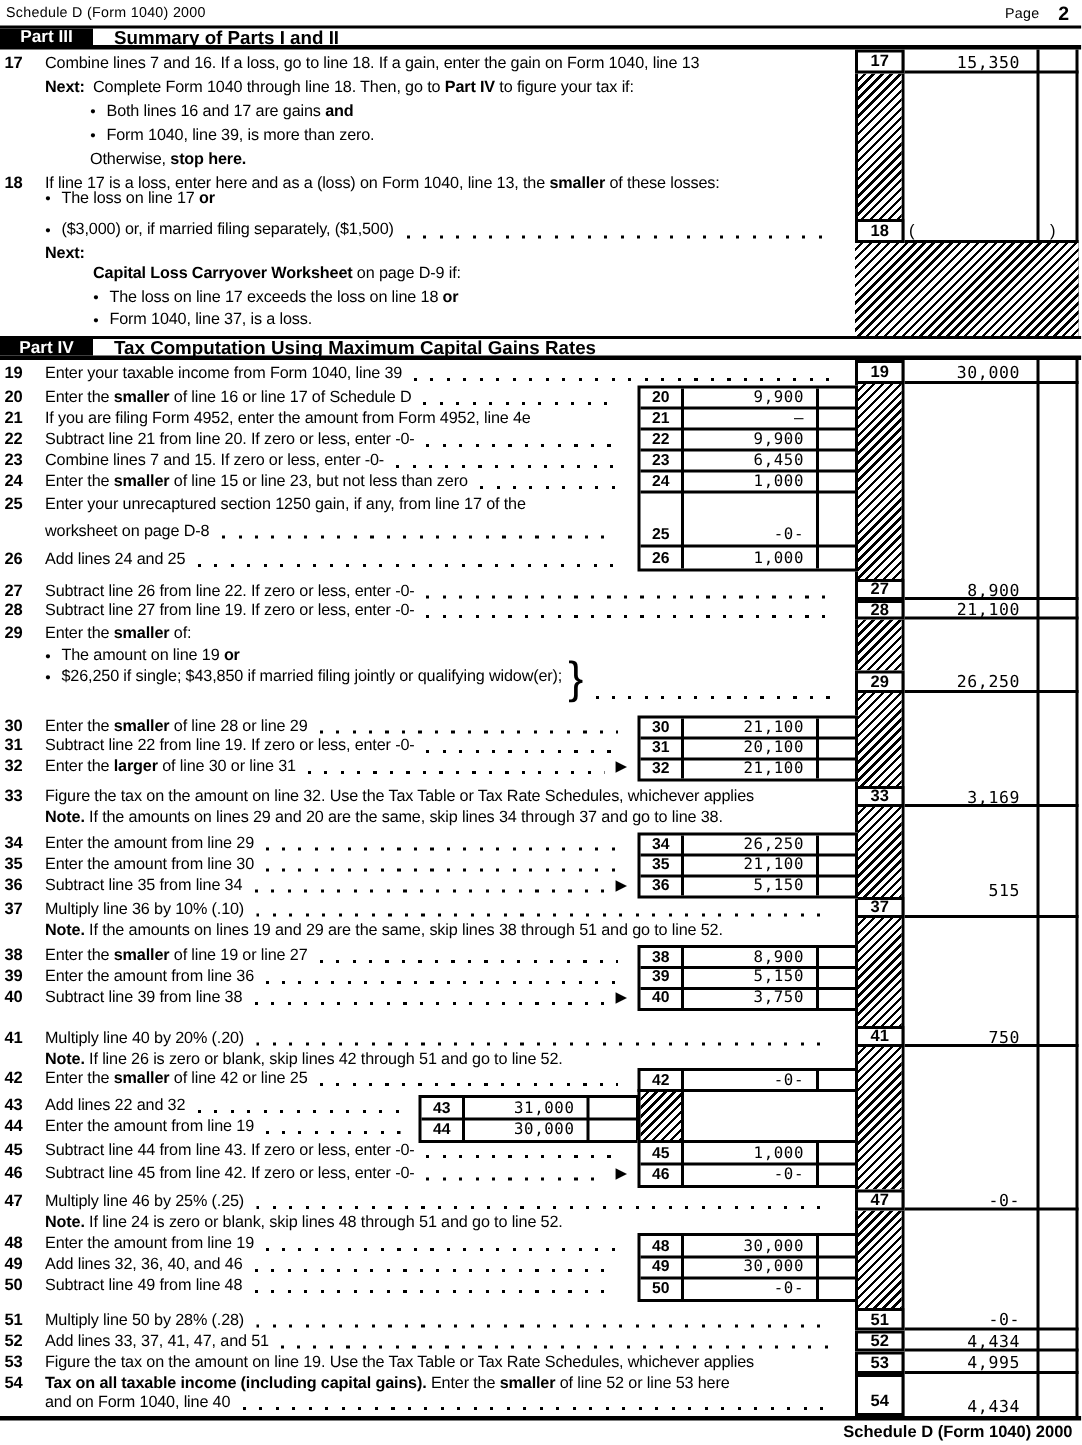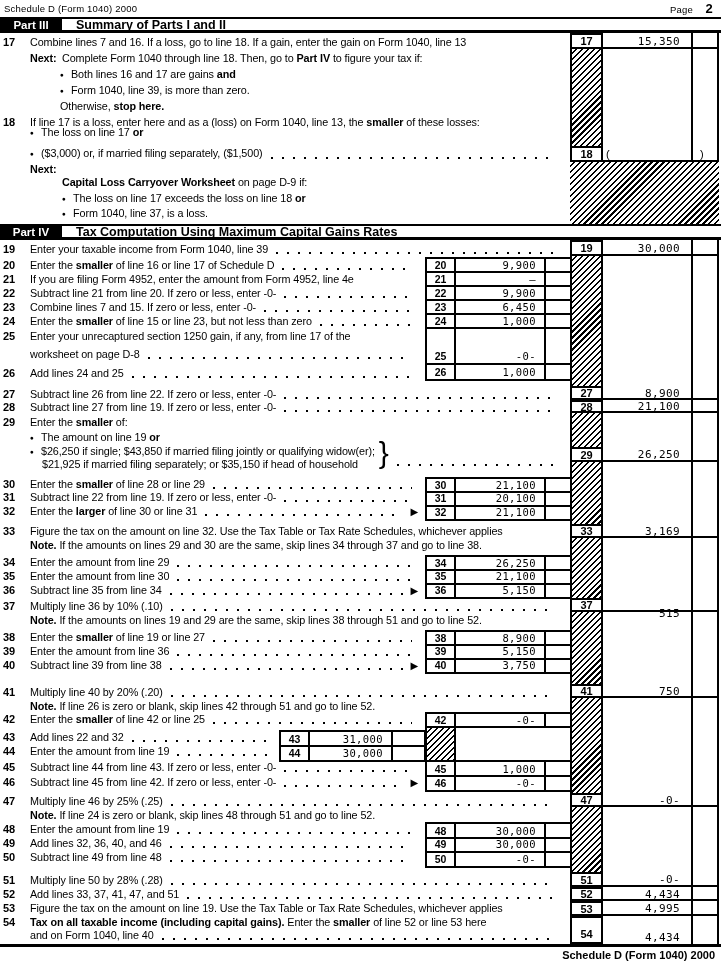--- a/index.html
+++ b/index.html
@@ -161,23 +161,20 @@
 <div class="row" style="left:30px;top:431px;width:400px">
       <i class="bullet"></i>
       <span class="txt"><span>The amount on line 19 </span><span class="bd">or</span></span>
     </div>
 <div class="row" style="left:30px;top:445px;width:532px">
       <i class="bullet"></i>
       <span class="txt"><span>$26,250 if single; $43,850 if married filing jointly or qualifying widow(er);</span></span>
       <span class="brace">}</span>
       <i class="dots"></i>
     </div>
-<div class="row" style="left:42px;top:458px;width:470px">
-      <span class="txt"><span>$21,925 if married filing separately; or $35,150 if head of household</span></span>
-    </div>
 <div class="row" style="left:30px;top:478px;width:388px">
       <b class="ln">30</b>
       <span class="txt"><span>Enter the </span><span class="bd">smaller</span><span> of line 28 or line 29</span></span>
       <i class="dots"></i>
     </div>
 <div class="row" style="left:30px;top:491px;width:388px">
       <b class="ln">31</b>
       <span class="txt"><span>Subtract line 22 from line 19. If zero or less, enter -0-</span></span>
       <i class="dots"></i>
     </div>
@@ -185,21 +182,21 @@
       <b class="ln">32</b>
       <span class="txt"><span>Enter the </span><span class="bd">larger</span><span> of line 30 or line 31</span></span>
       <i class="dots"></i>
       <i class="arrow"></i>
     </div>
 <div class="row" style="left:30px;top:525px;width:540px">
       <b class="ln">33</b>
       <span class="txt"><span>Figure the tax on the amount on line 32. Use the Tax Table or Tax Rate Schedules, whichever applies</span></span>
     </div>
 <div class="row" style="left:30px;top:539px;width:540px">
-      <span class="txt"><span class="bd">Note.</span><span> If the amounts on lines 29 and 30 are the same, skip lines 34 through 37 and go to line 38.</span></span>
+      <span class="txt"><span class="bd">Note.</span><span> If the amounts on lines 29 and 20 are the same, skip lines 34 through 37 and go to line 38.</span></span>
     </div>
 <div class="row" style="left:30px;top:556px;width:388px">
       <b class="ln">34</b>
       <span class="txt"><span>Enter the amount from line 29</span></span>
       <i class="dots"></i>
     </div>
 <div class="row" style="left:30px;top:570px;width:388px">
       <b class="ln">35</b>
       <span class="txt"><span>Enter the amount from line 30</span></span>
       <i class="dots"></i>
@@ -356,21 +353,21 @@
     <div class="vcell" style="top:240px;height:16px">30,000</div>
 <div class="ncell" style="top:386px;height:14px">27</div>
     <div class="vcell" style="top:386px;height:14px">8,900</div>
 <div class="ncell" style="top:400px;height:13px">28</div>
     <div class="vcell" style="top:400px;height:13px">21,100</div>
 <div class="ncell" style="top:447px;height:15px">29</div>
     <div class="vcell" style="top:447px;height:15px">26,250</div>
 <div class="ncell" style="top:524px;height:14px">33</div>
     <div class="vcell" style="top:524px;height:14px">3,169</div>
 <div class="ncell" style="top:598px;height:14px">37</div>
-    <div class="vcell" style="top:606px;height:14px">515</div>
+    <div class="vcell" style="top:586px;height:14px">515</div>
 <div class="ncell" style="top:684px;height:14px">41</div>
     <div class="vcell" style="top:684px;height:14px">750</div>
 <div class="ncell" style="top:793px;height:14px">47</div>
     <div class="vcell" style="top:793px;height:14px">-0-</div>
 <div class="ncell" style="top:872px;height:15px">51</div>
     <div class="vcell" style="top:872px;height:15px">-0-</div>
 <div class="ncell" style="top:887px;height:14px">52</div>
     <div class="vcell" style="top:887px;height:14px">4,434</div>
 <div class="ncell" style="top:901px;height:15px">53</div>
     <div class="vcell" style="top:901px;height:15px">4,995</div>

